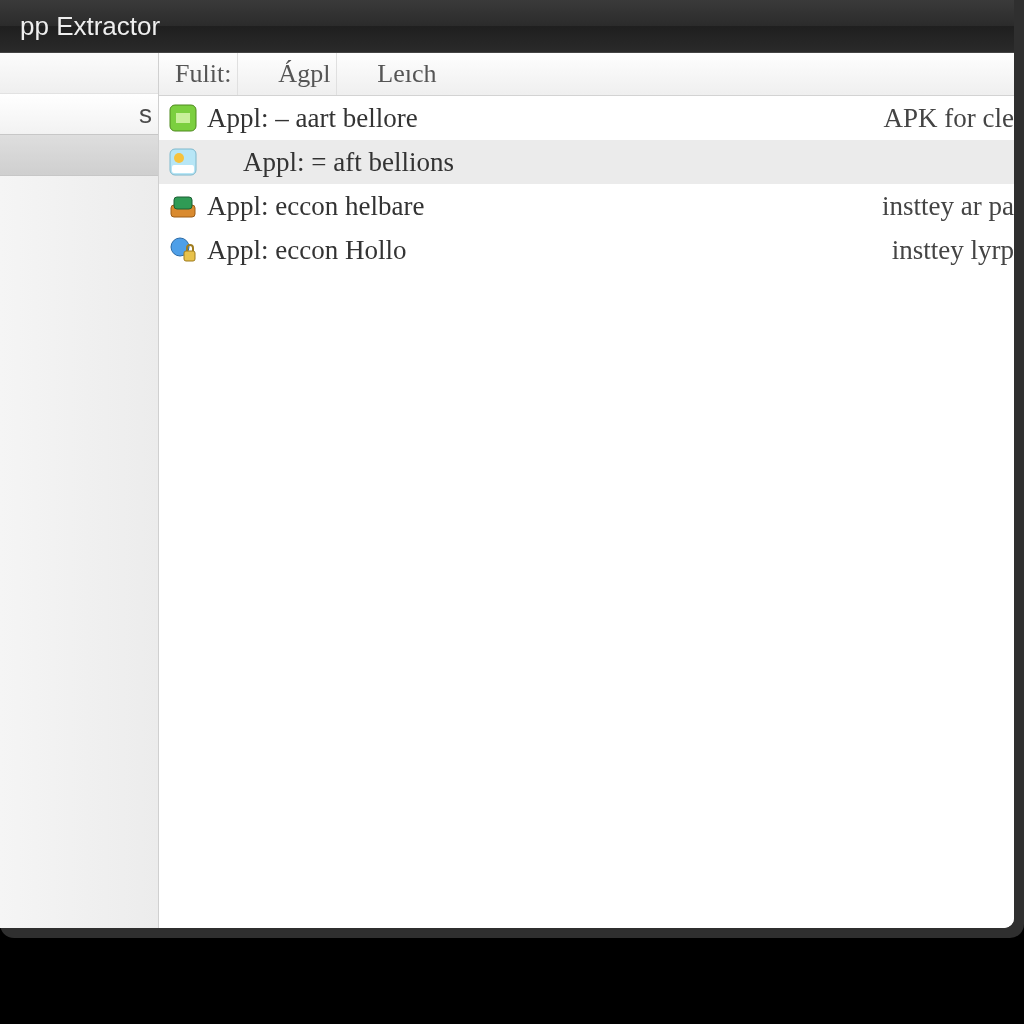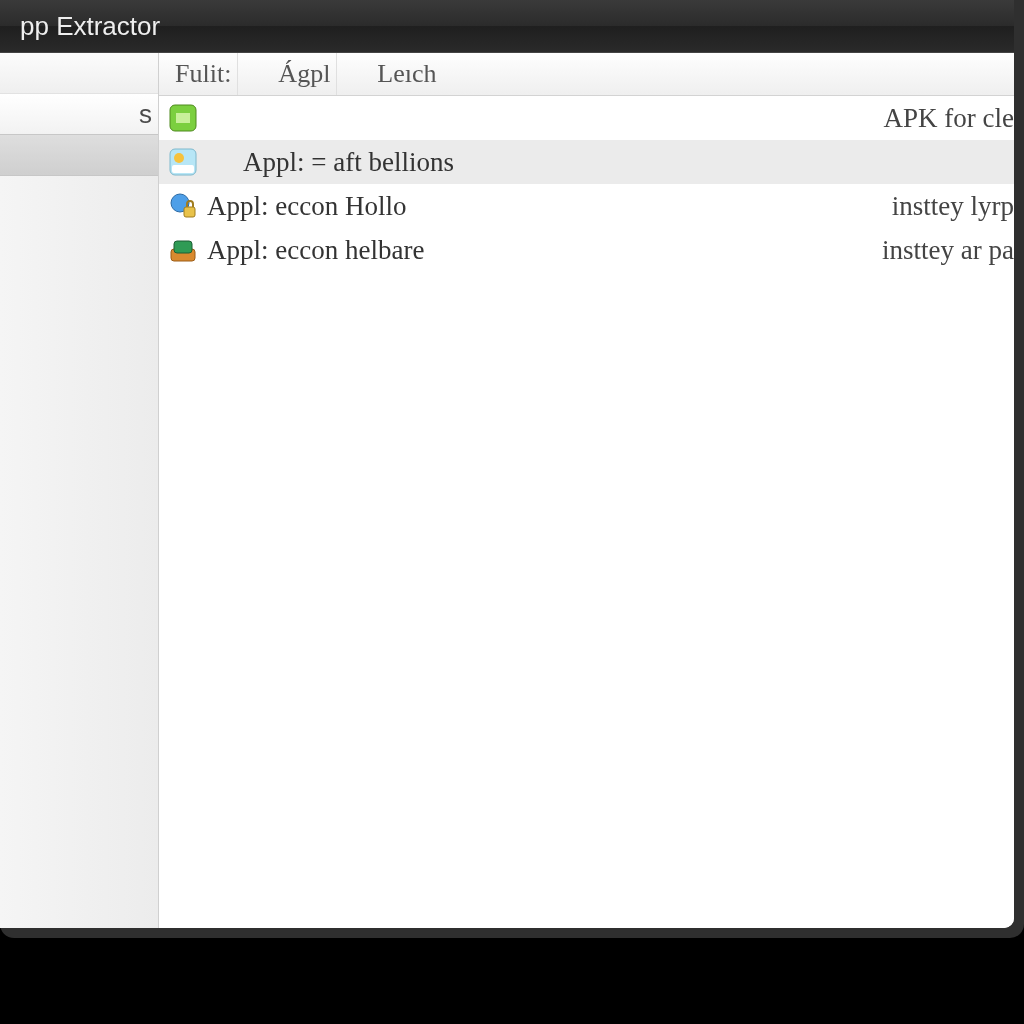--- a/index.html
+++ b/index.html
@@ -194,55 +194,56 @@
 
         <div class="list">
 
           <div class="row">
             <span class="icon">
               <svg width="30" height="30" viewBox="0 0 30 30">
                 <rect x="2" y="2" width="26" height="26" rx="5" fill="#7BCF3F" stroke="#4f8a1e"></rect>
                 <path d="M8 20 L8 10 L22 10 L22 20 Z" fill="#c8f09a"></path>
               </svg>
             </span>
+            <span class="name">Appl: – aart bellore</span>
             <span class="desc">APK for cle</span>
           </div>
 
           <div class="row sel">
             <span class="icon">
               <svg width="30" height="30" viewBox="0 0 30 30">
                 <rect x="2" y="2" width="26" height="26" rx="5" fill="#b7e6f6" stroke="#7fb8cc"></rect>
                 <circle cx="11" cy="11" r="5" fill="#f6c23c"></circle>
                 <rect x="4" y="18" width="22" height="8" rx="2" fill="#ffffff"></rect>
               </svg>
             </span>
             <span class="name">Appl: = aft bellions</span>
           </div>
 
           <div class="row">
             <span class="icon">
               <svg width="30" height="30" viewBox="0 0 30 30">
+                <rect x="3" y="14" width="24" height="12" rx="3" fill="#d98a2f" stroke="#9c5c17"></rect>
+                <rect x="6" y="6" width="18" height="12" rx="3" fill="#2f9b55" stroke="#1d5e34"></rect>
+              </svg>
+            </span>
+            <span class="name">Appl: eccon helbare</span>
+            <span class="desc">insttey ar pa</span>
+          </div>
+
+          <div class="row">
+            <span class="icon">
+              <svg width="30" height="30" viewBox="0 0 30 30">
                 <circle cx="12" cy="12" r="9" fill="#4E9FE8" stroke="#2b6aa5"></circle>
                 <rect x="16" y="16" width="11" height="10" rx="2" fill="#E8C24B" stroke="#a07c1e"></rect>
                 <path d="M19 16 v-3 a3 3 0 0 1 6 0 v3" fill="none" stroke="#a07c1e" stroke-width="2"></path>
               </svg>
             </span>
             <span class="name">Appl: eccon Hollo</span>
             <span class="desc">insttey lyrp</span>
           </div>
-
-          <div class="row">
-            <span class="icon">
-              <svg width="30" height="30" viewBox="0 0 30 30">
-                <rect x="3" y="14" width="24" height="12" rx="3" fill="#d98a2f" stroke="#9c5c17"></rect>
-                <rect x="6" y="6" width="18" height="12" rx="3" fill="#2f9b55" stroke="#1d5e34"></rect>
-              </svg>
-            </span>
-            <span class="name">Appl: eccon helbare</span>
-            <span class="desc">insttey ar pa</span>
-          </div>
         </div>
       </div>
     </div>
   </div>
 
   <div class="hidden-black"></div>
 </div>
 
 </body></html>

